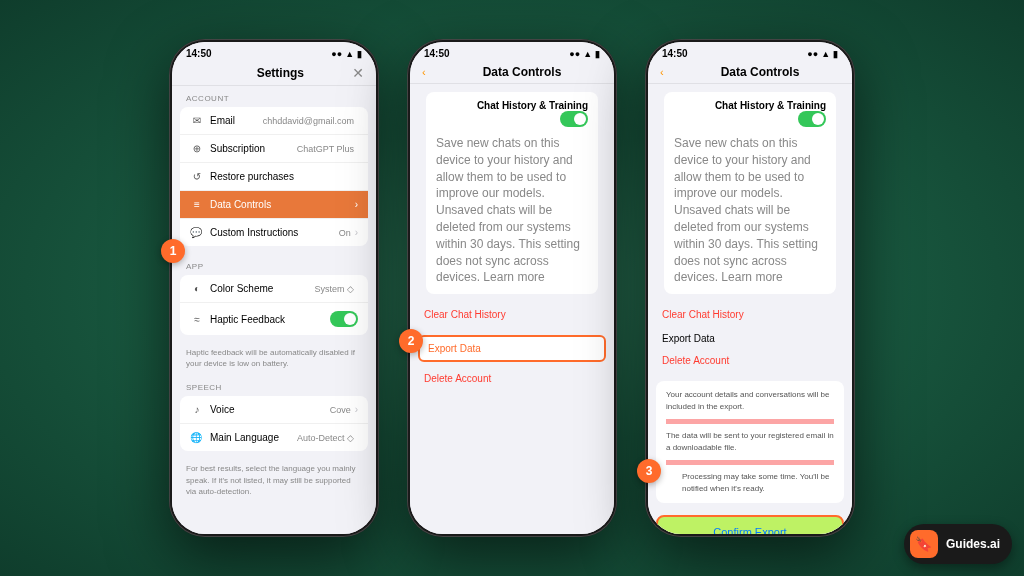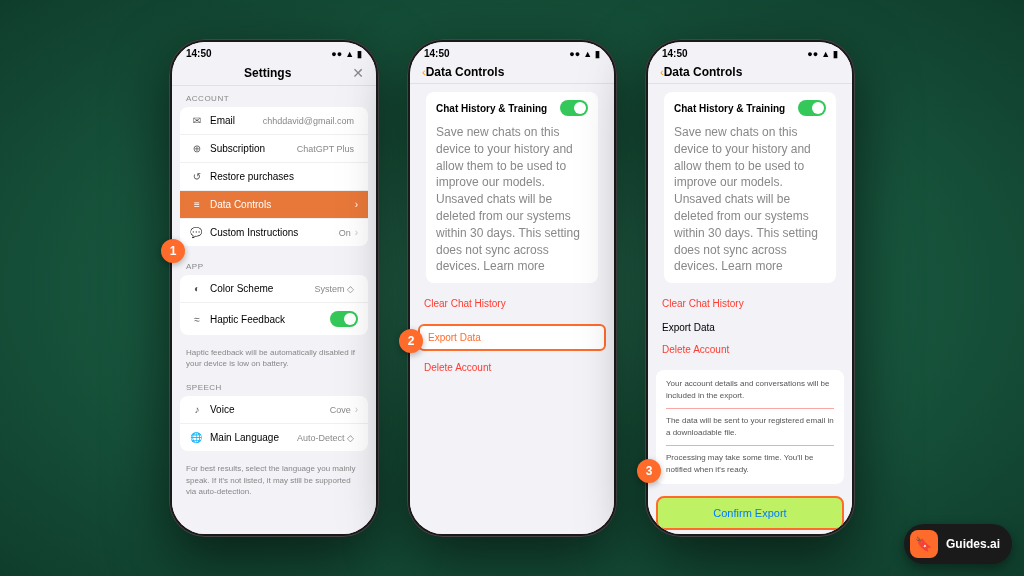--- a/index.html
+++ b/index.html
@@ -62,21 +62,21 @@
       padding: 4px 12px;
       border-bottom: 1px solid #e0e0e5;
       flex-shrink: 0;
     }
 
     .nav-title {
       font-size: 12px;
       font-weight: 600;
       color: #000;
       flex: 1;
-      text-align: left;
+      text-align: right;
     }
 
     .nav-back {
       color: #FF9500;
       font-size: 11px;
       display: flex;
       align-items: center;
       gap: 2px;
     }
 
@@ -203,25 +203,26 @@
 
     
     .data-controls-screen {
       background: #f2f2f7;
       flex: 1;
       overflow: hidden;
     }
 
     .toggle-row {
       display: flex;
-      align-items: center;
+      align-items: flex-end;
       padding: 8px 10px;
       background: #fff;
       margin: 0 8px 0;
       border-radius: 8px 8px 0 0;
+      flex-direction: column;
     }
 
     .toggle-label {
       font-size: 10px;
       font-weight: 600;
       flex: 1;
     }
 
     .toggle-desc {
       font-size: 12px;
@@ -243,29 +244,30 @@
       background: #fff;
       border-radius: 8px;
       margin: 8px 8px;
       padding: 8px 10px;
     }
 
     .export-info-text {
       font-size: 8px;
       color: #555;
       line-height: 1.5;
-      border-bottom: 1px solid #fca5a5;
+      border-bottom: 5px solid #fca5a5;
       padding-bottom: 6px;
       margin-bottom: 6px;
     }
 
     .export-info-text:last-child {
       border-bottom: none;
       margin-bottom: 0;
       padding-bottom: 0;
+      margin-left: 16px;
     }
 
     .confirm-btn {
       background: #bef264;
       border-radius: 8px;
       margin: 12px 8px 6px;
       padding: 9px;
       text-align: center;
       font-size: 11px;
       font-weight: 500;

